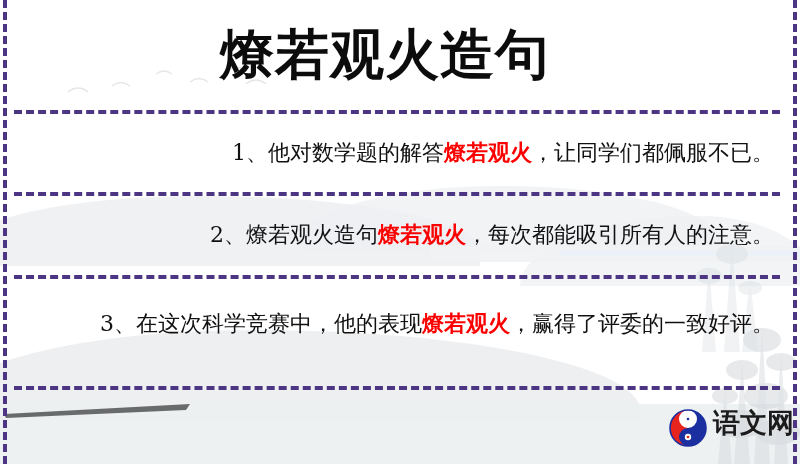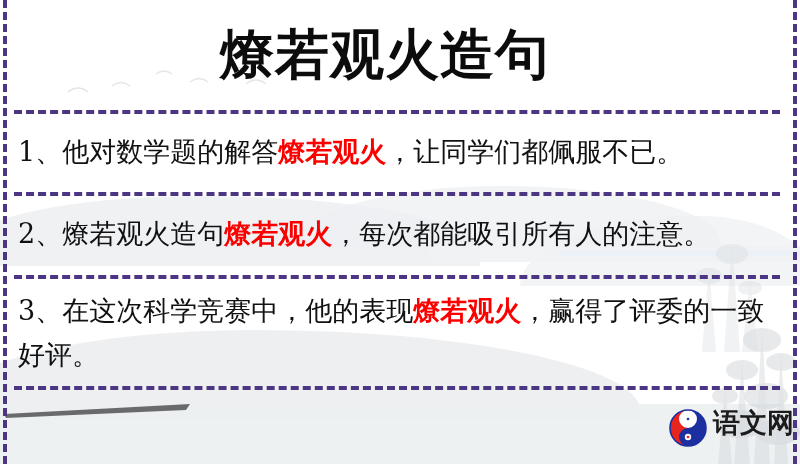--- a/index.html
+++ b/index.html
@@ -169,28 +169,29 @@
   }
   .hr-1 { top: 110px; }
   .hr-2 { top: 192px; }
   .hr-3 { top: 275px; }
   .hr-4 { top: 386px; }
 
   .sentence {
     position: absolute;
     left: 18px;
     width: 756px;
-    font-size: 27px;
+    font-size: 22px;
     line-height: 44px;
     color: #111111;
     font-family: "DejaVu Serif", "Liberation Serif", serif;
+    text-align: right;
   }
   .s-1 { top: 130px; }
   .s-2 { top: 212px; }
-  .s-3 { top: 289px; }
+  .s-3 { top: 301px; }
 
   .hl {
     color: #fc0000;
     font-weight: bold;
   }
 
   
   .logo {
     position: absolute;
     left: 668px;

